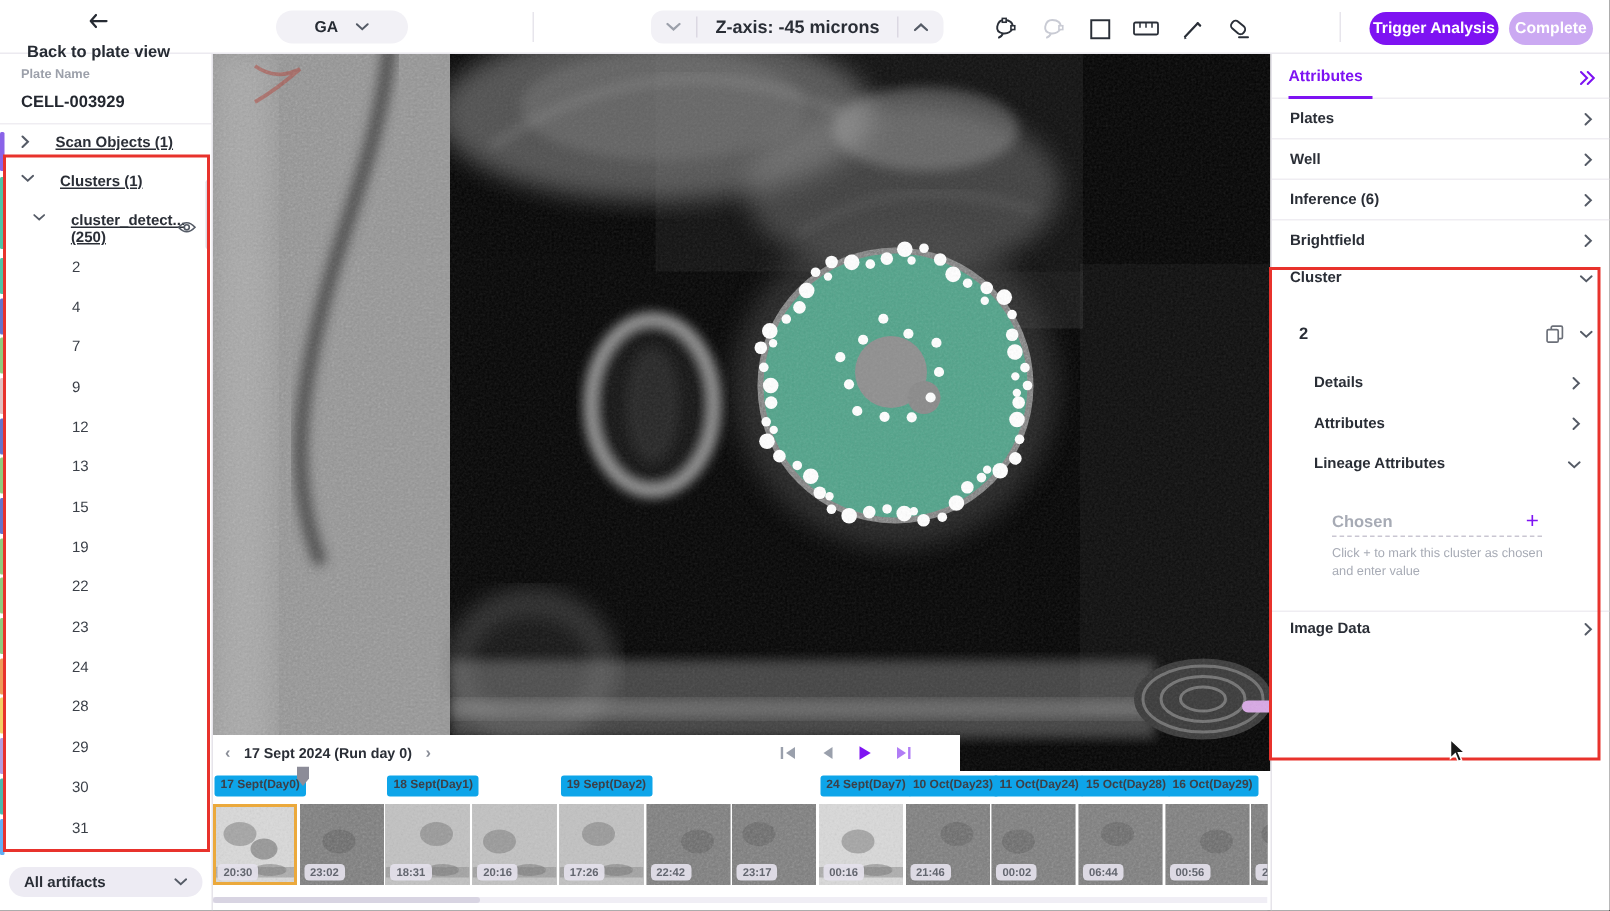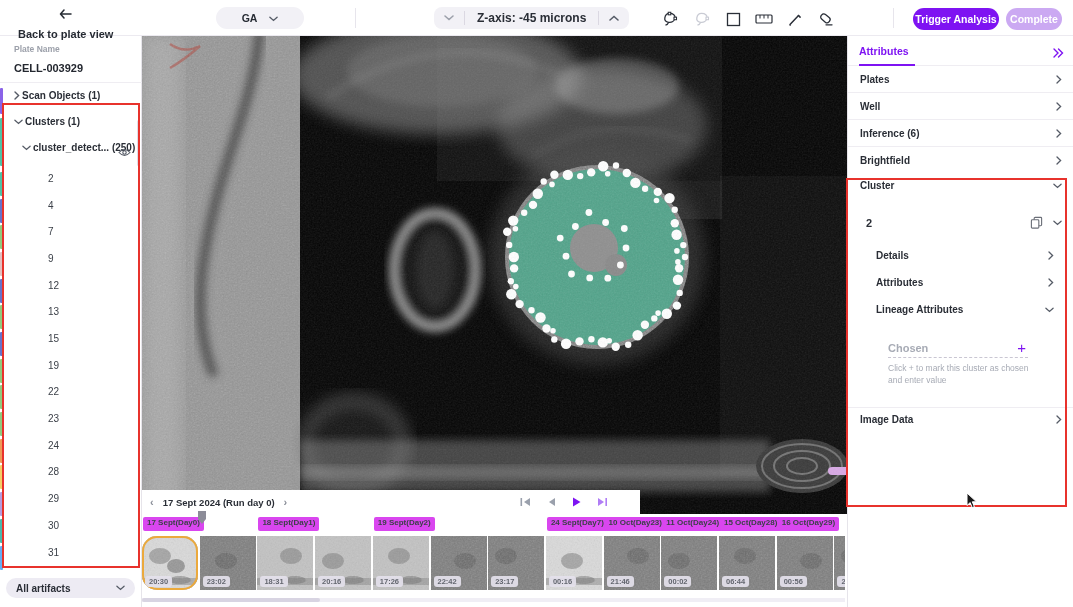--- a/index.html
+++ b/index.html
@@ -4,57 +4,57 @@
 <style>
   * { margin:0; padding:0; box-sizing:border-box; }
   body { font-family:"Liberation Sans", sans-serif; background:#fff; }
   #app { position:relative; width:1073px; height:607px; overflow:hidden; background:#fff; color:#2a2e36; }
   .abs { position:absolute; }
 
   
   #topbar { position:absolute; left:0; top:0; width:1073px; height:36px; background:#fff; border-bottom:1px solid #eceaf0; z-index:20; }
   .back { position:absolute; left:18px; top:9px; display:flex; align-items:center; gap:7px; font-size:11px; font-weight:700; color:#262b33; cursor:pointer;flex-direction:column; }
   .pill { position:absolute; background:#f2f1f6; border-radius:11px; display:flex; align-items:center; justify-content:center; gap:10px; font-size:10.5px; font-weight:700; color:#262b33; }
-  #well-pill { left:216px; top:7px; width:88px; height:22px;gap:12px; }
+  #well-pill { left:184px; top:7px; width:88px; height:22px;gap:12px; }
   .vdiv { position:absolute; top:8px; width:1px; height:20px; background:#e7e5ec; }
   #zaxis { position:absolute; left:434px; top:7px; height:22px; background:#f2f1f6; border-radius:8px; display:flex; align-items:center; }
   #zaxis .zseg { padding:0 10px; display:flex; align-items:center; height:100%; }
   #zaxis .zdiv { width:1px; height:14px; background:#dbd8e2; }
   #zaxis .ztext { font-size:12px; font-weight:700; color:#2a2e36; padding:0 12px; }
   .toolbtn { position:absolute; top:10px; width:18px; height:18px; display:flex; align-items:center; justify-content:center; cursor:pointer; }
   .btn { position:absolute; top:8px; height:22px; border:none; border-radius:12px; color:#fff; font-size:10.5px; font-weight:700; font-family:"Liberation Sans",sans-serif; display:flex; align-items:center; justify-content:center; cursor:pointer; }
   #btn-trigger { left:913px; width:86px; background:#7e13f2; }
   #btn-complete { left:1006px; width:56px; background:#cba9f2; }
 
   
   #leftpanel { position:absolute; left:0; top:36px; width:142px; height:571px; background:#fff; border-right:1px solid #e6e4ea; z-index:10; }
   .lp-minor { position:absolute; left:14px; font-size:8.5px; color:#9ca0aa; font-weight:600; }
   .lp-title { position:absolute; left:14px; font-size:11px; font-weight:700; color:#23272f; }
   .lp-hdiv { position:absolute; left:0; width:142px; height:1px; background:#efedf2; }
-  .tree-row { position:absolute; display:flex; align-items:center; gap:2px; font-size:10px; font-weight:700; color:#2a2e36; cursor:pointer; }
+  .tree-row { position:absolute; display:flex; align-items:flex-start; gap:17px; font-size:10px; font-weight:700; color:#2a2e36; cursor:pointer;text-decoration:underline; }
   .color-strip { position:absolute; left:0; width:3px; height:24px; border-radius:1px; }
   .cluster-num { position:absolute; left:48px; width:24px; height:14px; font-size:10px; color:#3a3f47; cursor:pointer; }
   #lp-scrollthumb { position:absolute; left:137px; top:84px; width:3px; height:46px; background:#dfdde6; border-radius:2px; }
   #artifacts-pill { position:absolute; left:6px; top:542px; width:129px; height:20px; background:#edebf3; border-radius:10px; display:flex; align-items:center; justify-content:space-between; padding:0 10px; font-size:10px; font-weight:700; color:#2a2e36; cursor:pointer; }
 
   
   #canvas-wrap { position:absolute; left:142px; top:36px; width:705px; height:478px; background:#000; }
 
   
   #timeline-bar { position:absolute; left:142px; top:490px; width:498px; height:24px; background:#fff; z-index:12; display:flex; align-items:center; }
   #timeline-bar .nav { display:flex; align-items:center; gap:9px; margin-left:8px; font-size:9.5px; font-weight:700; color:#2a2e36; }
   .navchev { color:#8a8e98; font-size:11px; cursor:pointer; }
   #playbtns { position:absolute; left:378px; top:7px; display:flex; gap:16px; align-items:center; }
   #playbtns svg { cursor:pointer; }
 
   
   #strip { position:absolute; left:142px; top:514px; width:703px; height:93px; background:#fff; overflow:hidden; z-index:11; }
-  .datechip { position:absolute; top:3px; height:14px; background:#d946ef; border-radius:2px; padding:1px 4px; font-size:8px; font-weight:700; color:#3c4048; white-space:nowrap; }
+  .datechip { position:absolute; top:3px; height:14px; background:#0ea5e9; border-radius:2px; padding:1px 4px; font-size:8px; font-weight:700; color:#3c4048; white-space:nowrap; }
   .thumb { position:absolute; top:22px; width:56px; height:54px; cursor:pointer; overflow:hidden; background:#888; }
-  .thumb.sel { outline:2px solid #eba93c; outline-offset:-2px;border-radius:15px; }
+  .thumb.sel { outline:2px solid #eba93c; outline-offset:-2px; }
   .tbadge { position:absolute; left:3px; bottom:3px; background:rgba(228,225,236,0.92); border-radius:3px; padding:1px 4px; font-size:7.5px; font-weight:700; color:#63666f; }
   #scrolltrack { position:absolute; left:0; top:84px; width:703px; height:4px; background:#f0eef5; }
   #scrollthumb { position:absolute; left:0; top:0; width:178px; height:4px; background:#d8d4e2; border-radius:2px; cursor:pointer; }
   #slider-handle { position:absolute; left:197px; top:511px; z-index:14; }
 
   
   #rightpanel { position:absolute; left:847px; top:36px; width:260px; height:571px; background:#fff; border-left:1px solid #e6e4ea; z-index:10; }
   #rp-tabrow { position:absolute; left:0; top:0; width:226px; height:30px; border-bottom:1px solid #efedf2; }
   #rp-tab { position:absolute; left:11px; top:9px; font-size:10.5px; font-weight:700; color:#7e13f2; cursor:pointer; }
   #rp-tab-underline { position:absolute; left:11px; top:28px; width:56px; height:2px; background:#7e13f2; }

